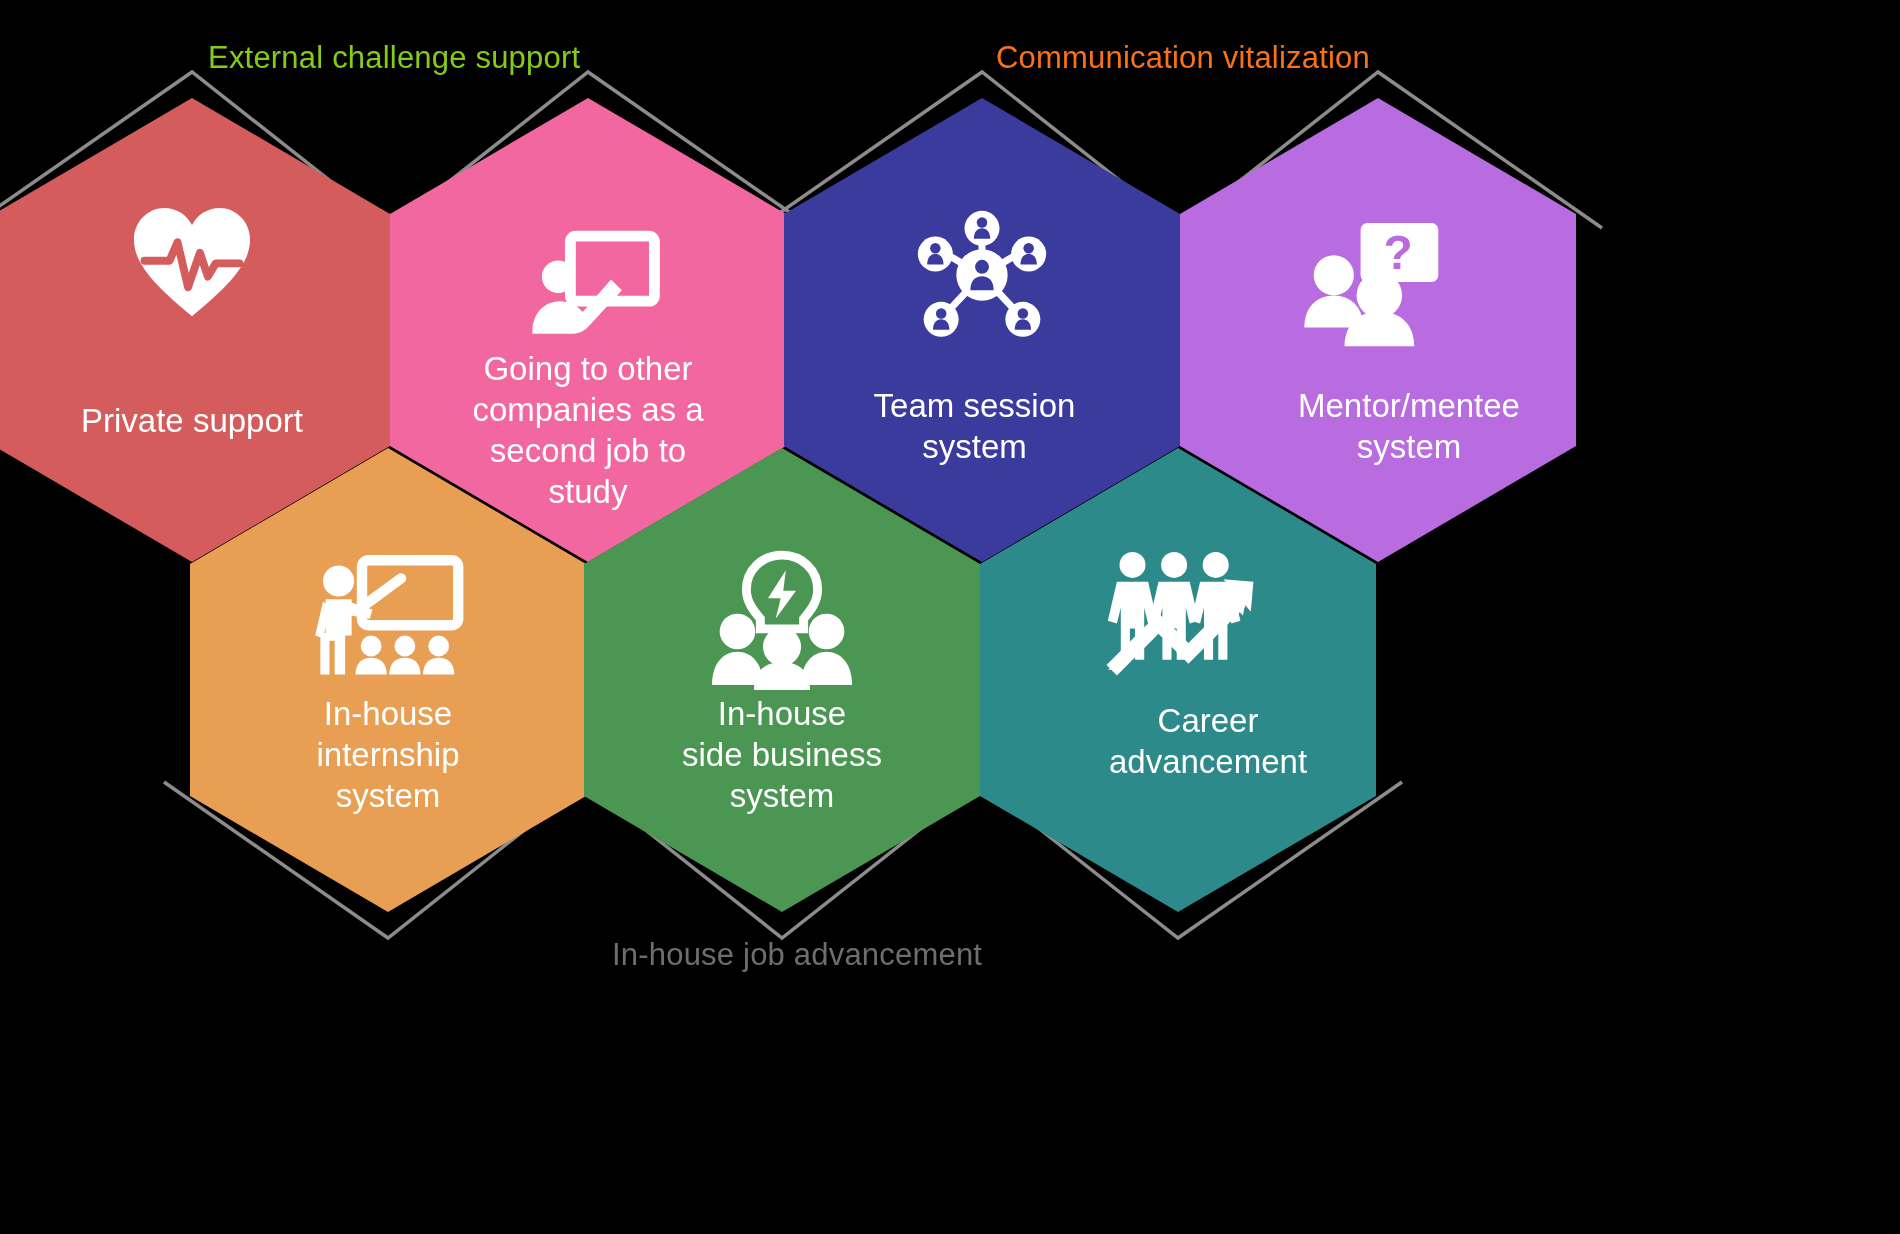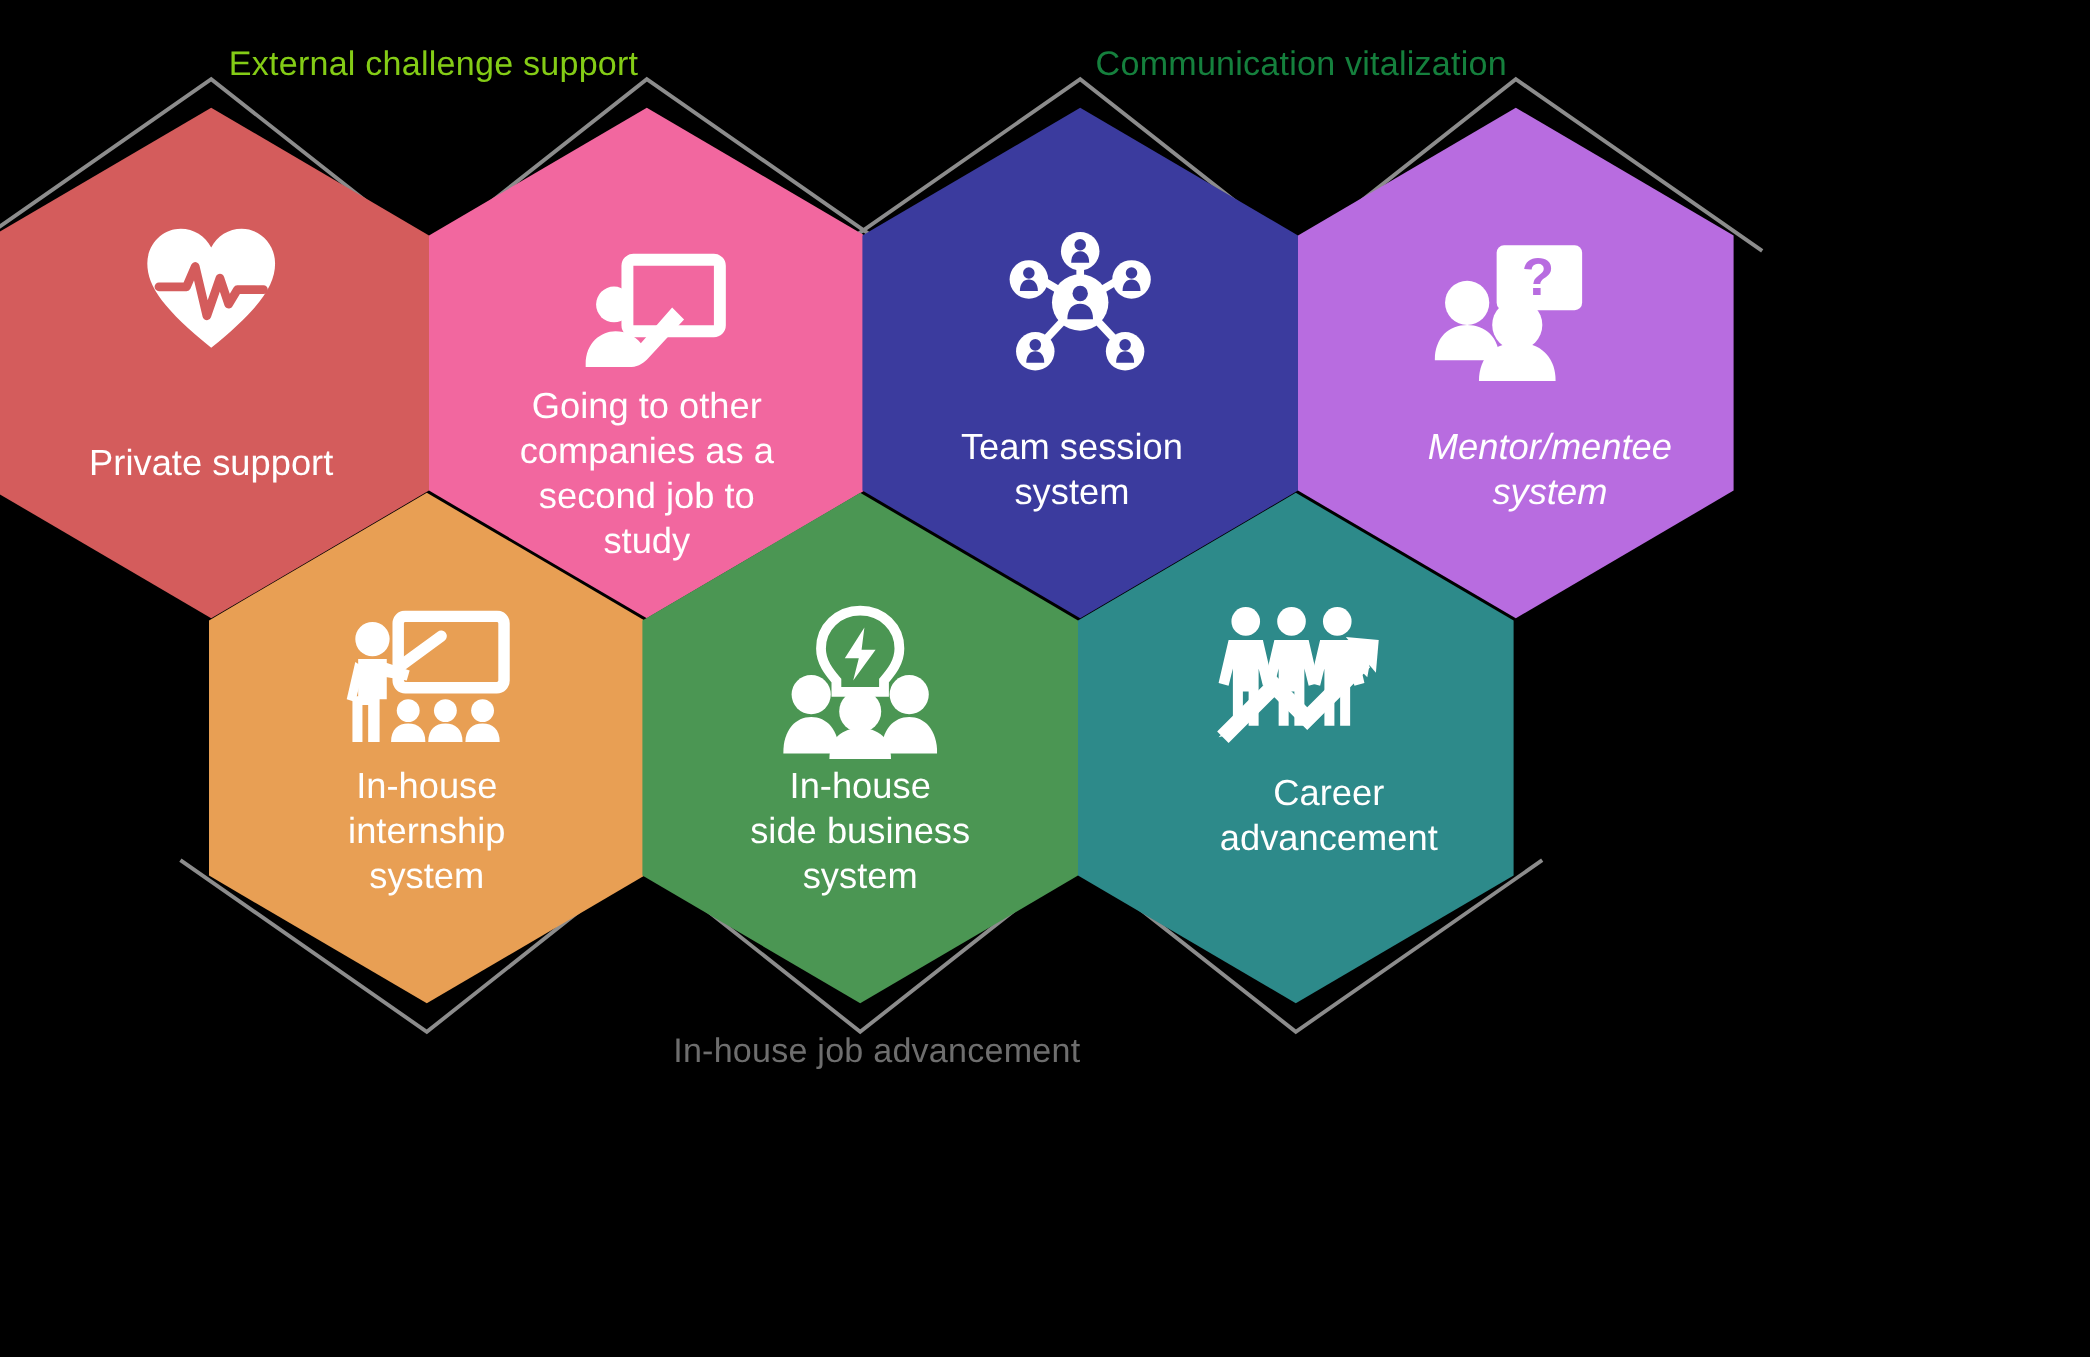--- a/index.html
+++ b/index.html
@@ -173,28 +173,28 @@
   </svg>
 
   <div id="label-layer">
       <div class="hex-text" style="left: -6px; top: 400px; width: 396px;">Private support</div>
       <div class="hex-text" style="left: 390px; top: 348px; width: 396px;">Going to other
 companies as a
 second job to
 study</div>
       <div class="hex-text" style="left: 784px; top: 385px; width: 381px;">Team session
 system</div>
-      <div class="hex-text" style="left: 1180px; top: 385px; width: 458px; font-style: italic;">Mentor/mentee
+      <div class="hex-text" style="left: 1180px; top: 385px; width: 458px;">Mentor/mentee
 system</div>
       <div class="hex-text" style="left: 190px; top: 693px; width: 396px;">In-house
 internship
 system</div>
       <div class="hex-text" style="left: 584px; top: 693px; width: 396px;">In-house
 side business
 system</div>
       <div class="hex-text" style="left: 980px; top: 700px; width: 456px;">Career
 advancement</div>
       <div class="group-label" style="left: 208px; top: 40px; color: #84cc16;">External challenge support</div>
-      <div class="group-label" style="left: 996px; top: 40px; color: #15803d;">Communication vitalization</div>
+      <div class="group-label" style="left: 996px; top: 40px; color: #f97316;">Communication vitalization</div>
       <div class="group-label" style="left: 612px; top: 937px; color: rgb(110, 110, 110);">In-house job advancement</div>
     </div>
 
 </div>
 
 </body></html>

